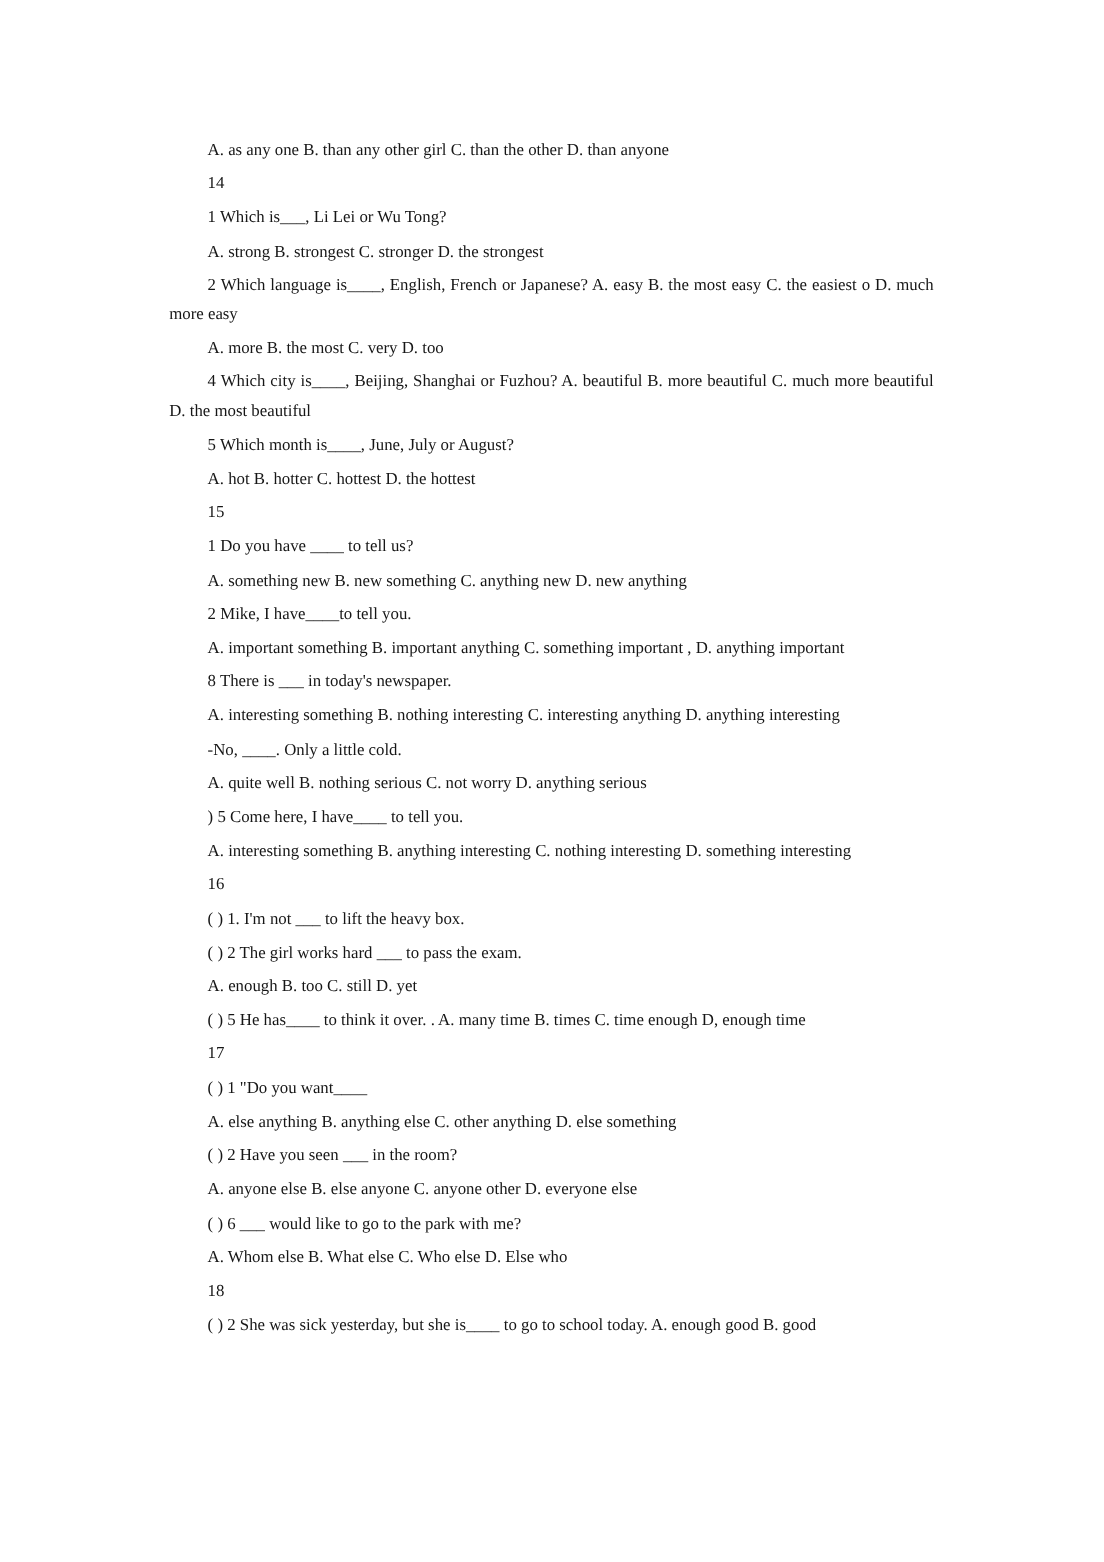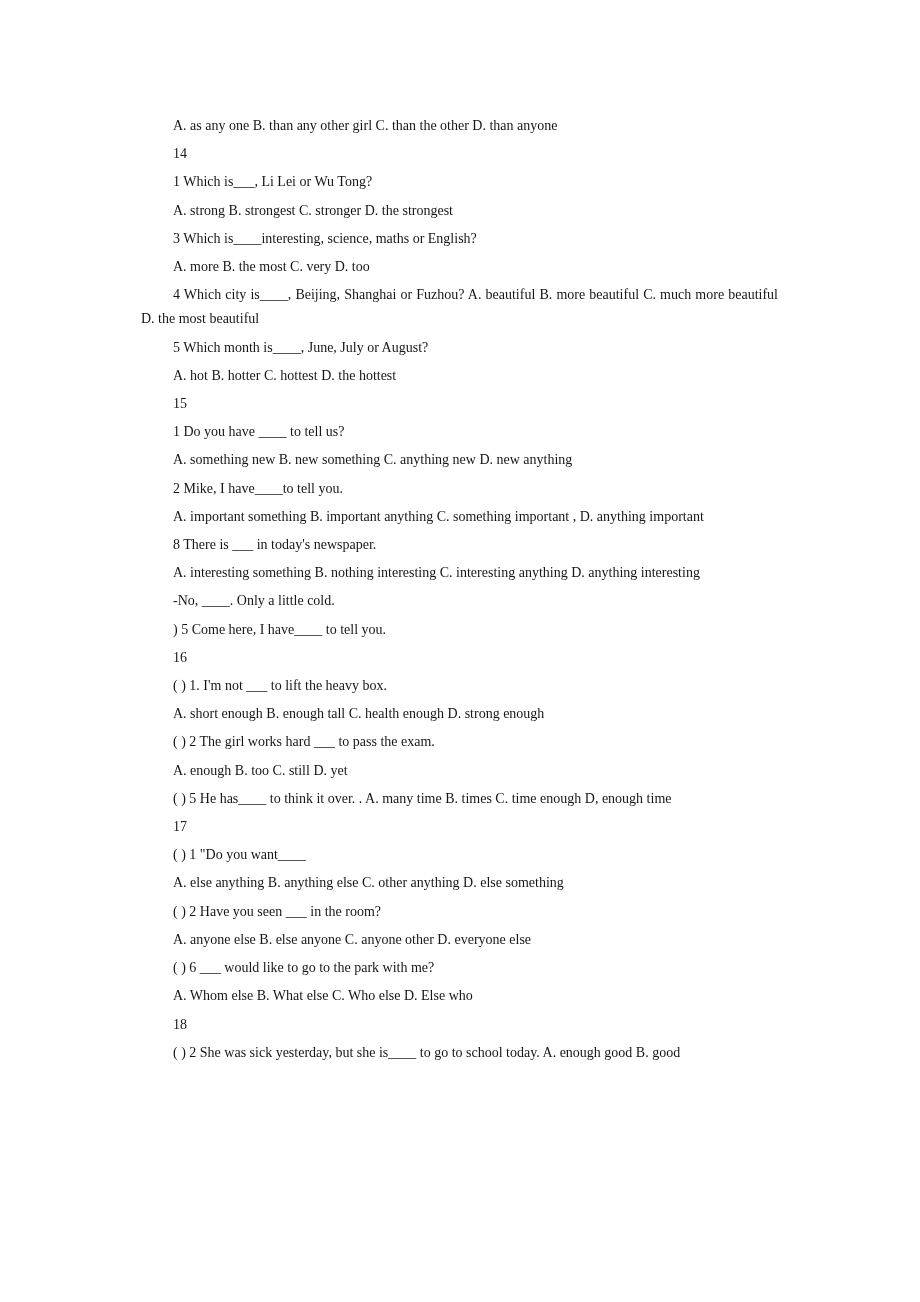--- a/index.html
+++ b/index.html
@@ -49,37 +49,38 @@
 </head>
 <body>
 
 <div id="page">
   <div id="doc-body">
 
     <p class="para">A. as any one B. than any other girl C. than the other D. than anyone</p>
     <p class="para">14</p>
     <p class="para">1 Which is___, Li Lei or Wu Tong?</p>
     <p class="para">A. strong B. strongest C. stronger D. the strongest</p>
-    <p class="para">3 Which is____interesting, science, maths or English?</p>
+    <p class="para">2 Which language is____, English, French or Japanese? A. easy B. the most easy C. the easiest o D. much more easy</p>
     <p class="para">A. more B. the most C. very D. too</p>
     <p class="para">4 Which city is____, Beijing, Shanghai or Fuzhou? A. beautiful B. more beautiful C. much more beautiful D. the most beautiful</p>
     <p class="para">5 Which month is____, June, July or August?</p>
     <p class="para">A. hot B. hotter C. hottest D. the hottest</p>
     <p class="para">15</p>
     <p class="para">1 Do you have ____ to tell us?</p>
     <p class="para">A. something new B. new something C. anything new D. new anything</p>
     <p class="para">2 Mike, I have____to tell you.</p>
     <p class="para">A. important something B. important anything C. something important , D. anything important</p>
     <p class="para">8 There is ___ in today's newspaper.</p>
     <p class="para">A. interesting something B. nothing interesting C. interesting anything D. anything interesting</p>
     <p class="para">-No, ____. Only a little cold.</p>
+    <p class="para">A. quite well B. nothing serious C. not worry D. anything serious</p>
     <p class="para">) 5 Come here, I have____ to tell you.</p>
+    <p class="para">A. interesting something B. anything interesting C. nothing interesting D. something interesting</p>
     <p class="para">16</p>
     <p class="para">( ) 1. I'm not ___ to lift the heavy box.</p>
-    <p class="para">A. short enough B. enough tall C. health enough D. strong enough</p>
     <p class="para">( ) 2 The girl works hard ___ to pass the exam.</p>
     <p class="para">A. enough B. too C. still D. yet</p>
     <p class="para">( ) 5 He has____ to think it over. . A. many time B. times C. time enough D, enough time</p>
     <p class="para">17</p>
     <p class="para">( ) 1 "Do you want____</p>
     <p class="para">A. else anything B. anything else C. other anything D. else something</p>
     <p class="para">( ) 2 Have you seen ___ in the room?</p>
     <p class="para">A. anyone else B. else anyone C. anyone other D. everyone else</p>
     <p class="para">( ) 6 ___ would like to go to the park with me?</p>
     <p class="para">A. Whom else B. What else C. Who else D. Else who</p>

